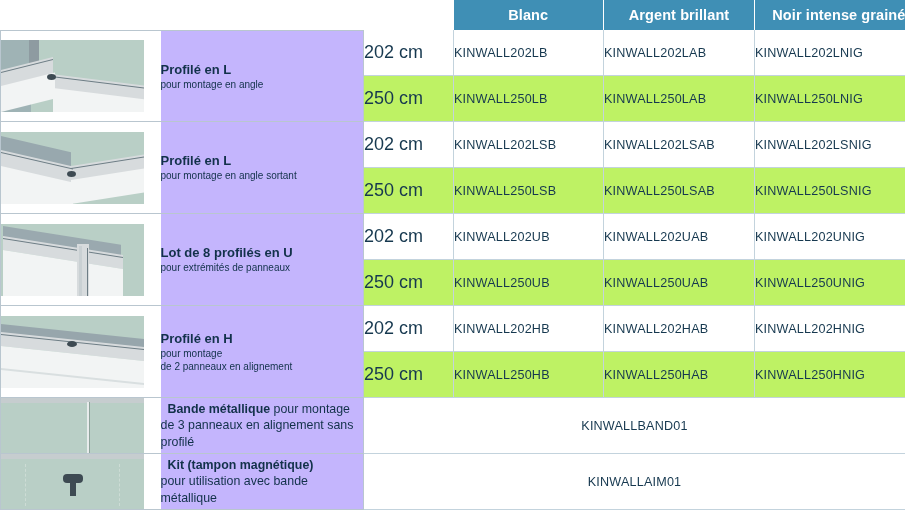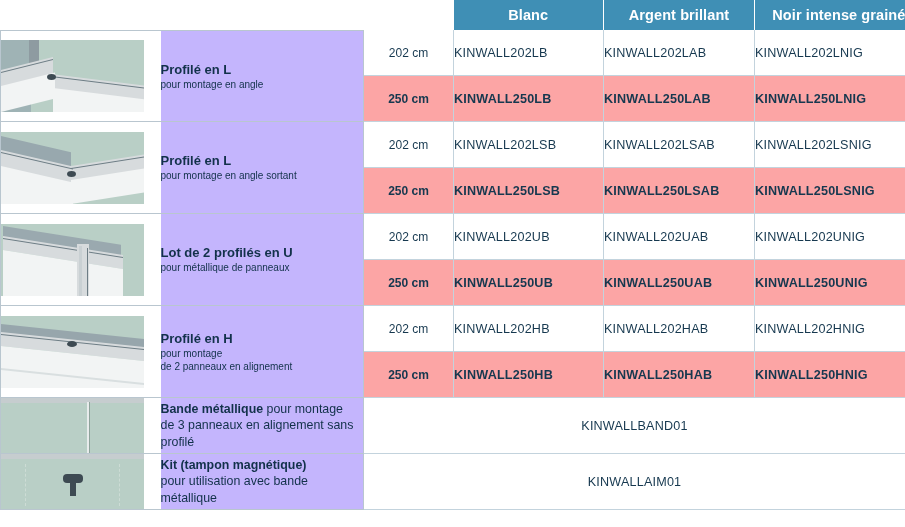--- a/index.html
+++ b/index.html
@@ -87,43 +87,42 @@
   .desc-sub {
     font-size: 10px;
     color: #12314a;
     line-height: 1.32;
   }
   .desc-inline {
     font-size: 12.4px;
     color: #12314a;
     line-height: 1.34;
   }
-  .desc-inline b { font-weight: bold; }
+  .desc-inline b { font-weight: bold; margin-left: 7px; }
 
   
   .len-cell {
-    text-align: center;
-    font-size: 12px;
+    font-size: 18px;
     color: #16384f;
     height: 45px;
     border-right: 1px solid #c3d3dd;
     border-bottom: 1px solid #c3d3dd;
   }
   .ref-cell {
     text-align: left;
     font-size: 12.6px;
     color: #16384f;
     height: 45px;
     border-right: 1px solid #c3d3dd;
     border-bottom: 1px solid #c3d3dd;
     letter-spacing: 0.2px;
   }
   .ref-cell.last { border-right: 1px solid #c3d3dd; margin-left: 17px; }
   .row-white { background: #ffffff; }
-  .row-tint  { background: #fca5a5; font-weight: bold; }
+  .row-tint  { background: #bef264; }
 
   .wide-ref {
     text-align: center;
     font-size: 12.6px;
     color: #16384f;
     border-right: 1px solid #c3d3dd;
     border-bottom: 1px solid #c3d3dd;
     height: 44px;
     letter-spacing: 0.2px;
   }
@@ -261,22 +260,22 @@
         <div class="panel-dark" style="left:2px;top:2px;width:118px;height:12px;transform:skewY(9deg);transform-origin:left top;background:#9aa9af;"></div>
         <div class="panel-grey" style="left:2px;top:12px;width:120px;height:14px;transform:skewY(9deg);transform-origin:left top;"></div>
         <div class="panel-white" style="left:2px;top:26px;width:120px;height:46px;transform:skewY(9deg);transform-origin:left top;"></div>
         <div class="edge-line" style="left:2px;top:14px;width:120px;height:1px;transform:skewY(9deg);transform-origin:left top;"></div>
         <div class="panel-grey" style="left:76px;top:20px;width:12px;height:52px;"></div>
         <div class="edge-line" style="left:86px;top:24px;width:1px;height:48px;"></div>
         <div class="thin" style="left:78px;top:22px;width:3px;height:50px;background:#c9d0d3;"></div>
       </div>
     </td>
     <td class="desc-cell" rowspan="2">
-      <div class="desc-title">Lot de 2 profilés en U</div>
-      <div class="desc-sub">pour métallique de panneaux</div>
+      <div class="desc-title">Lot de 8 profilés en U</div>
+      <div class="desc-sub">pour extrémités de panneaux</div>
     </td>
     <td class="len-cell row-white">202 cm</td>
     <td class="ref-cell row-white">KINWALL202UB</td>
     <td class="ref-cell row-white">KINWALL202UAB</td>
     <td class="ref-cell last row-white">KINWALL202UNIG</td>
   </tr>
   <tr>
     <td class="len-cell row-tint">250 cm</td>
     <td class="ref-cell row-tint">KINWALL250UB</td>
     <td class="ref-cell row-tint">KINWALL250UAB</td>

